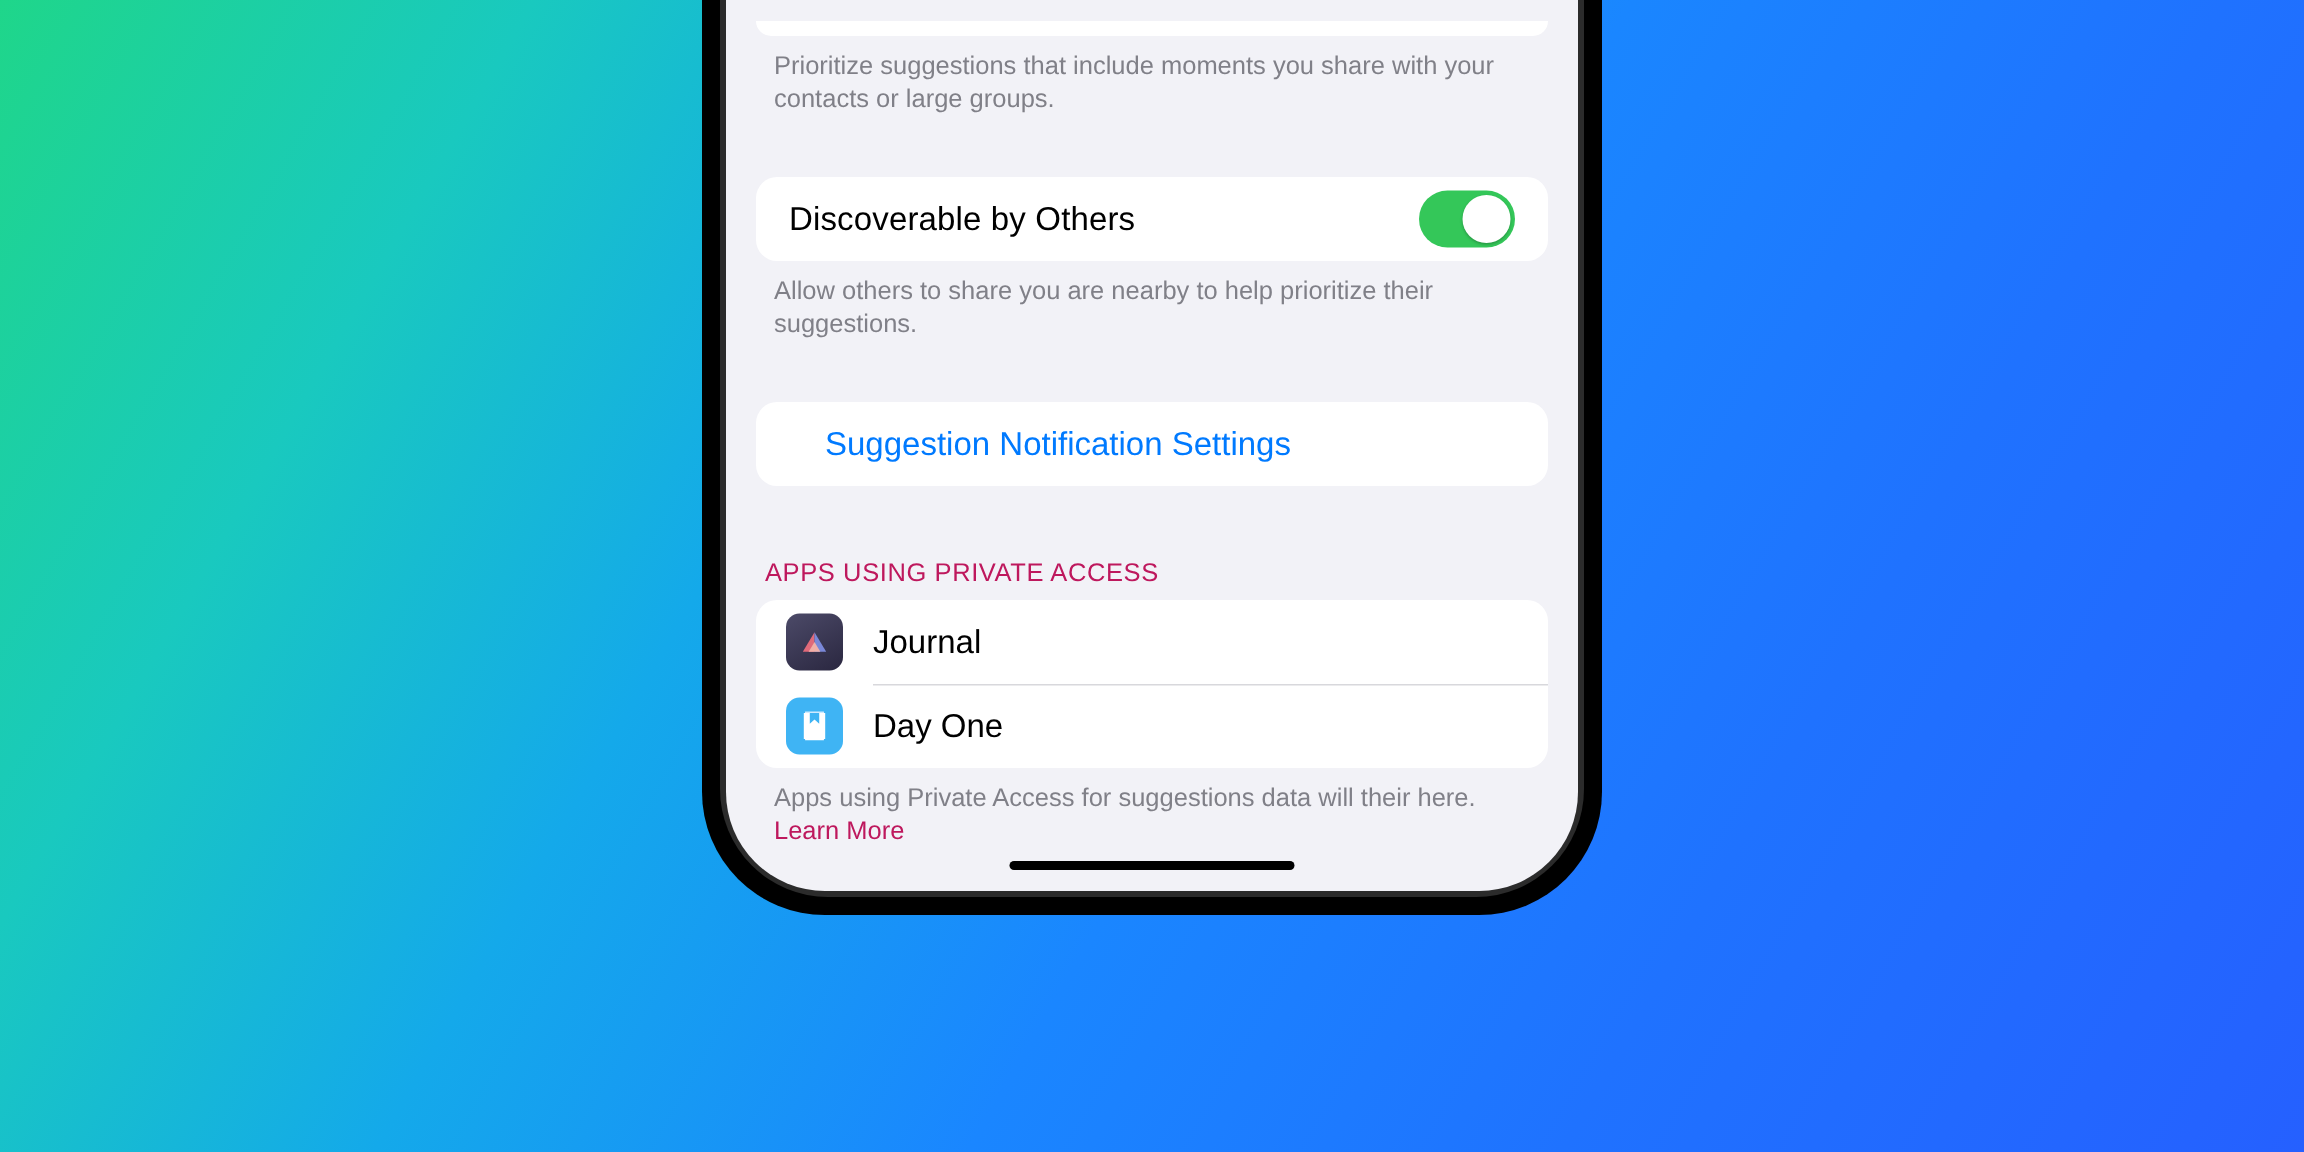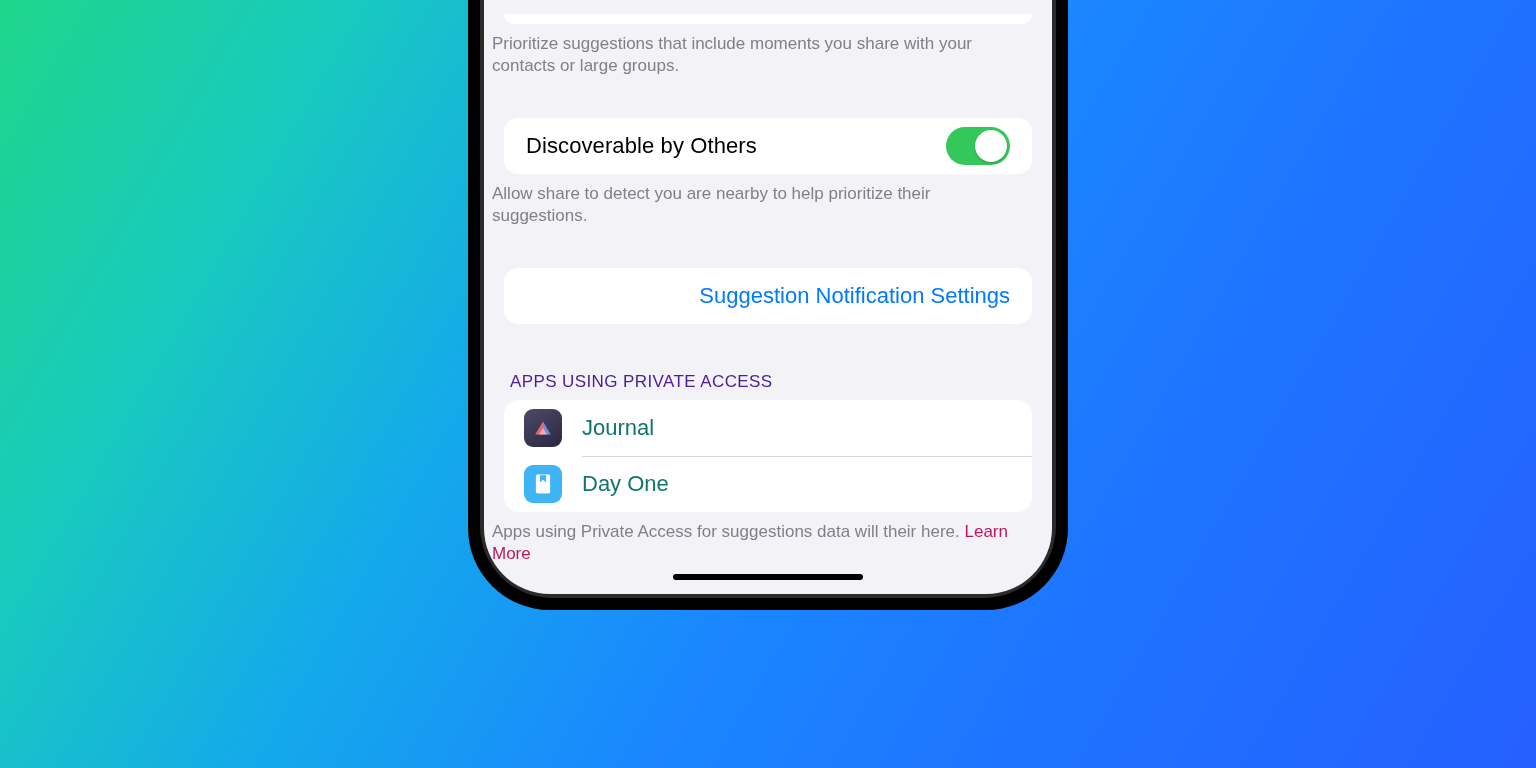--- a/index.html
+++ b/index.html
@@ -45,56 +45,56 @@
     background: #ffffff;
     border-radius: 14px;
     margin: 0 20px;
   }
   .row {
     display: flex;
     align-items: center;
     min-height: 56px;
     padding: 0 22px;
     position: relative;
-    justify-content: flex-end;
   }
   .row-label {
     font-size: 22px;
     color: #000;
     letter-spacing: 0.1px;
   }
   .card-clip-top {
     border-top-left-radius: 0;
     border-top-right-radius: 0;
     height: 10px;
     margin-top: 218px;
   }
   .footer-text {
     color: #808088;
     font-size: 17px;
     line-height: 1.32;
-    padding: 9px 26px 0 8px;
+    padding: 9px 26px 0 32px;
     margin: 0 20px;
     margin-left: 0; margin-right: 0;
   }
   .footer-text.pad-top { padding-top: 9px; }
   .section-header {
-    color: #4c1d95;
+    color: #be185d;
     font-size: 17px;
     letter-spacing: 0.4px;
     padding: 0 26px 8px 26px;
     margin: 0 20px;
     margin-left: 0; margin-right: 0;
     text-transform: uppercase;
   }
   .gap-lg { height: 40px; }
   .gap-mid { height: 40px; }
   .link-text {
     color: #007aff;
     font-size: 22px;
+    margin-left: 24px;
   }
   .link-inline {
     color: #be185d;
   }
   
   .toggle {
     margin-left: auto;
     width: 64px;
     height: 38px;
     background: #34c759;
@@ -134,21 +134,21 @@
     height: 38px;
     border-radius: 9px;
     margin-right: 20px;
     flex-shrink: 0;
     display: flex;
     align-items: center;
     justify-content: center;
   }
   .app-label {
     font-size: 22px;
-    color: #0f766e;
+    color: #000000;
   }
   .icon-journal {
     background: linear-gradient(150deg, #4c4a68 0%, #2a2740 100%);
     position: relative;
     overflow: hidden;
   }
   .icon-journal svg { width: 26px; height: 26px; }
   .icon-dayone {
     background: #3fb4f4;
   }
@@ -180,21 +180,21 @@
           <div class="gap-lg"></div>
 
           <div class="card">
             <div class="row">
               <span class="row-label">Discoverable by Others</span>
               <div class="toggle">
                 <div class="knob"></div>
               </div>
             </div>
           </div>
-          <div class="footer-text pad-top">Allow share to detect you are nearby to help prioritize their suggestions.</div>
+          <div class="footer-text pad-top">Allow others to share you are nearby to help prioritize their suggestions.</div>
 
           <div class="gap-mid"></div>
 
           <div class="card">
             <div class="row">
               <span class="link-text">Suggestion Notification Settings</span>
             </div>
           </div>
 
           <div style="height:48px"></div>

